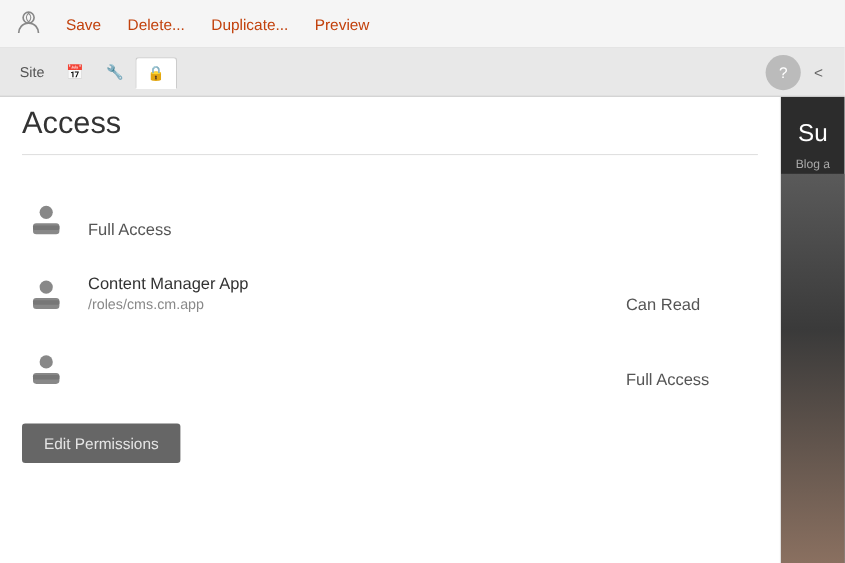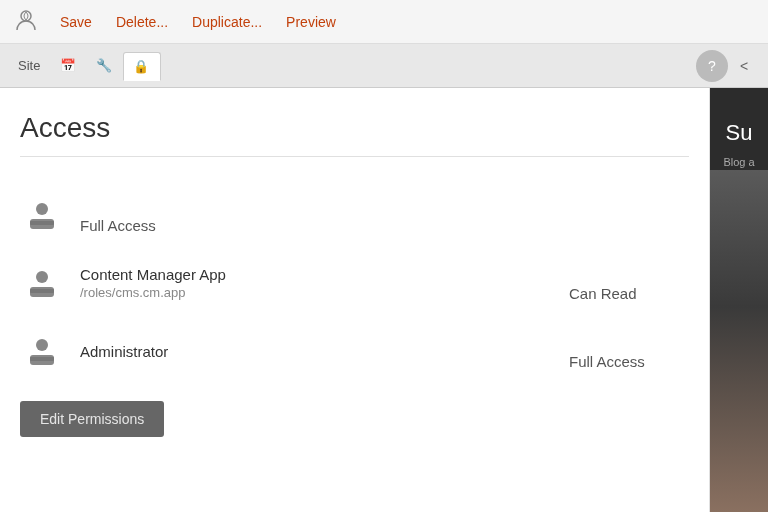--- a/index.html
+++ b/index.html
@@ -100,21 +100,21 @@
     .main-layout {
       display: flex;
       flex: 1;
       overflow: hidden;
     }
 
     
     .left-panel {
       flex: 1;
       background: white;
-      padding: 24px 20px;
+      padding: 8px 20px;
       overflow-y: auto;
       border-right: 1px solid #e0e0e0;
     }
 
     .page-title {
       font-size: 28px;
       font-weight: 300;
       color: #333;
       border-bottom: 1px solid #e0e0e0;
       padding-bottom: 12px;
@@ -179,21 +179,21 @@
     }
 
     
     .right-panel {
       width: 58px;
       background: #2c2c2c;
       flex-shrink: 0;
       display: flex;
       flex-direction: column;
       align-items: center;
-      padding-top: 24px;
+      padding-top: 12px;
     }
     .right-panel-text {
       color: white;
       font-size: 22px;
       font-weight: 300;
       writing-mode: horizontal-tb;
       padding: 8px 4px;
     }
     .right-panel-sub {
       color: #aaa;
@@ -278,21 +278,20 @@
     </li>
         <li class="access-item">
       <div class="role-icon">
         <svg width="36" height="36" viewBox="0 0 36 36" fill="none" xmlns="http://www.w3.org/2000/svg">
           <circle cx="18" cy="12" r="6" fill="#888"></circle>
           <rect x="6" y="22" width="24" height="10" rx="3" fill="#888"></rect>
           <rect x="6" y="24" width="24" height="4" rx="1" fill="#777"></rect>
         </svg>
       </div>
       <div class="role-info">
-        <div class="role-name">Administrator</div>
       </div>
       <div class="access-level">Full Access</div>
     </li>
       </ul>
 
     <button class="edit-permissions-btn">Edit Permissions</button>
   </div>
 
   <div class="right-panel">
     <div class="right-panel-text">Su</div>

